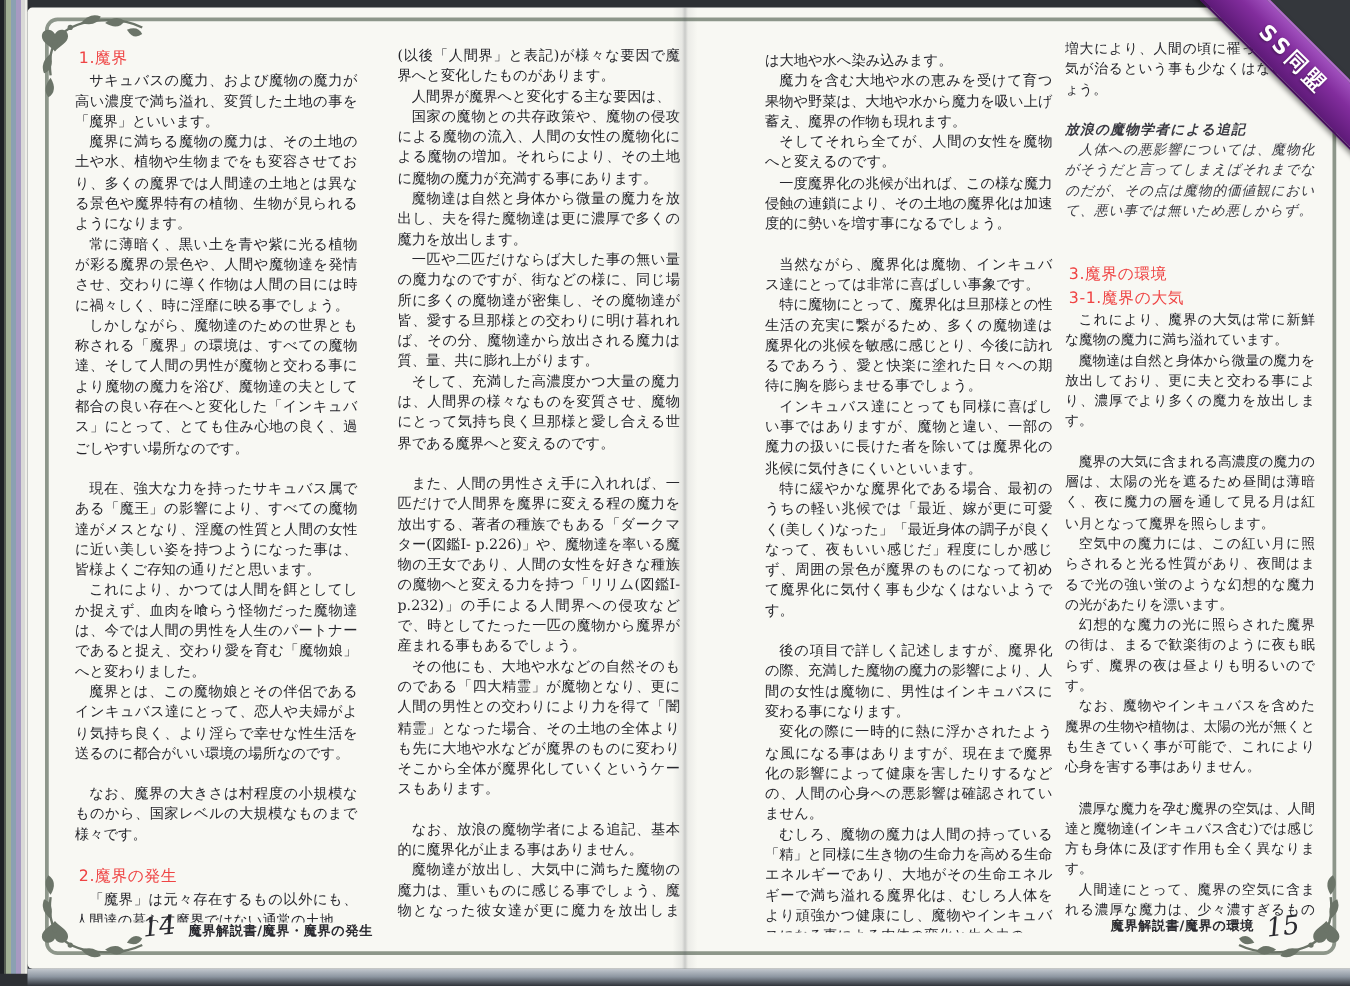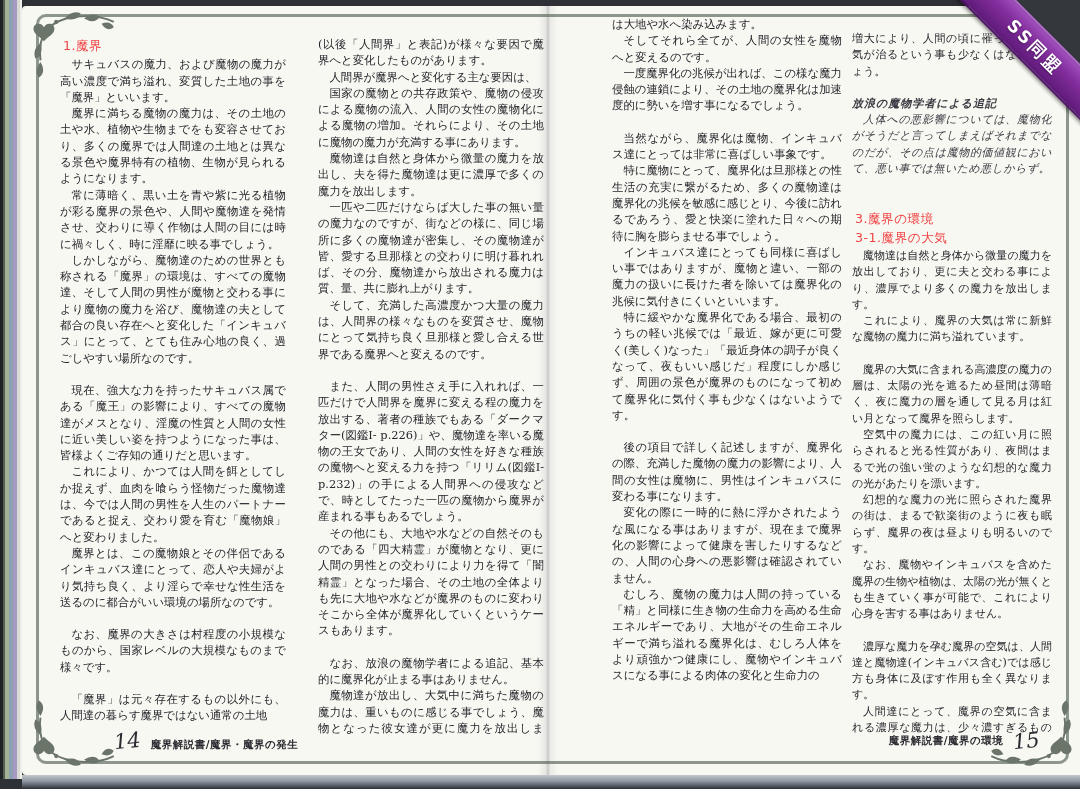--- a/index.html
+++ b/index.html
@@ -28,21 +28,21 @@
   .c-tl{left:8px;top:2px;}
   .c-bl{left:8px;bottom:5px;transform:scaleY(-1);}
   .c-br{right:5px;bottom:5px;transform:scale(-1,-1);}
   .c-tr{right:5px;top:2px;transform:scaleX(-1);}
 
   
   .col{position:absolute;z-index:3;color:#26262c;font-size:11.4px;line-height:16.3px;
        text-align:justify;word-break:break-all;overflow:hidden;}
   .col-1{left:38px;top:30px;width:226px;height:702px;}
   .col-2{left:268px;top:30px;width:226px;height:702px;margin-left:28px;}
-  .col-3{left:590px;top:10px;width:230px;height:706px;}
+  .col-3{left:590px;top:34px;width:230px;height:706px;}
   .col-4{left:830px;top:25px;width:200px;height:706px;font-size:11px;}
 
   .para{margin:0;text-indent:1em;}
   .noind{text-indent:0;}
   .sec-h{margin:2px 0 2px 3px;font-size:12.6px;font-weight:normal;letter-spacing:.5px;
          font-family:"DejaVu Sans","Liberation Sans",sans-serif;color:#ef4444;}
   .gap{height:16px;}
   .note-h{margin:0;font-weight:bold;font-style:italic;color:#3a3a42;letter-spacing:1px;}
   .note-p{margin:0;font-style:italic;text-indent:1em;color:#3a3a42;letter-spacing:.5px;}
 
@@ -113,20 +113,21 @@
           <p class="para">魔界に満ちる魔物の魔力は、その土地の土や水、植物や生物までをも変容させており、多くの魔界では人間達の土地とは異なる景色や魔界特有の植物、生物が見られるようになります。</p>
           <p class="para">常に薄暗く、黒い土を青や紫に光る植物が彩る魔界の景色や、人間や魔物達を発情させ、交わりに導く作物は人間の目には時に禍々しく、時に淫靡に映る事でしょう。</p>
           <p class="para">しかしながら、魔物達のための世界とも称される「魔界」の環境は、すべての魔物達、そして人間の男性が魔物と交わる事により魔物の魔力を浴び、魔物達の夫として都合の良い存在へと変化した「インキュバス」にとって、とても住み心地の良く、過ごしやすい場所なのです。</p>
           <div class="gap"></div>
           <p class="para">現在、強大な力を持ったサキュバス属である「魔王」の影響により、すべての魔物達がメスとなり、淫魔の性質と人間の女性に近い美しい姿を持つようになった事は、皆様よくご存知の通りだと思います。</p>
           <p class="para">これにより、かつては人間を餌としてしか捉えず、血肉を喰らう怪物だった魔物達は、今では人間の男性を人生のパートナーであると捉え、交わり愛を育む「魔物娘」へと変わりました。</p>
           <p class="para">魔界とは、この魔物娘とその伴侶であるインキュバス達にとって、恋人や夫婦がより気持ち良く、より淫らで幸せな性生活を送るのに都合がいい環境の場所なのです。</p>
           <div class="gap"></div>
           <p class="para">なお、魔界の大きさは村程度の小規模なものから、国家レベルの大規模なものまで様々です。</p>
           <div class="gap"></div>
+          <h2 class="sec-h">2.魔界の発生</h2>
           <p class="para">「魔界」は元々存在するもの以外にも、人間達の暮らす魔界ではない通常の土地</p>
         </div>
       <div class="col col-2">
           <p class="para noind">(以後「人間界」と表記)が様々な要因で魔界へと変化したものがあります。</p>
           <p class="para">人間界が魔界へと変化する主な要因は、</p>
           <p class="para">国家の魔物との共存政策や、魔物の侵攻による魔物の流入、人間の女性の魔物化による魔物の増加。それらにより、その土地に魔物の魔力が充満する事にあります。</p>
           <p class="para">魔物達は自然と身体から微量の魔力を放出し、夫を得た魔物達は更に濃厚で多くの魔力を放出します。</p>
           <p class="para">一匹や二匹だけならば大した事の無い量の魔力なのですが、街などの様に、同じ場所に多くの魔物達が密集し、その魔物達が皆、愛する旦那様との交わりに明け暮れれば、その分、魔物達から放出される魔力は質、量、共に膨れ上がります。</p>
           <p class="para">そして、充満した高濃度かつ大量の魔力は、人間界の様々なものを変質させ、魔物にとって気持ち良く旦那様と愛し合える世界である魔界へと変えるのです。</p>
           <div class="gap"></div>
@@ -139,20 +140,21 @@
         </div>
       <div class="footer footer-left">
         <span class="pagenum">14</span>
         <span class="foottext">魔界解説書/魔界・魔界の発生</span>
       </div>
     </div>
 
     <div>
       <div class="col col-3">
           <p class="para noind">は大地や水へ染み込みます。</p>
+          <p class="para">魔力を含む大地や水の恵みを受けて育つ果物や野菜は、大地や水から魔力を吸い上げ蓄え、魔界の作物も現れます。</p>
           <p class="para">そしてそれら全てが、人間の女性を魔物へと変えるのです。</p>
           <p class="para">一度魔界化の兆候が出れば、この様な魔力侵蝕の連鎖により、その土地の魔界化は加速度的に勢いを増す事になるでしょう。</p>
           <div class="gap"></div>
           <p class="para">当然ながら、魔界化は魔物、インキュバス達にとっては非常に喜ばしい事象です。</p>
           <p class="para">特に魔物にとって、魔界化は旦那様との性生活の充実に繋がるため、多くの魔物達は魔界化の兆候を敏感に感じとり、今後に訪れるであろう、愛と快楽に塗れた日々への期待に胸を膨らませる事でしょう。</p>
           <p class="para">インキュバス達にとっても同様に喜ばしい事ではありますが、魔物と違い、一部の魔力の扱いに長けた者を除いては魔界化の兆候に気付きにくいといいます。</p>
           <p class="para">特に緩やかな魔界化である場合、最初のうちの軽い兆候では「最近、嫁が更に可愛く(美しく)なった」「最近身体の調子が良くなって、夜もいい感じだ」程度にしか感じず、周囲の景色が魔界のものになって初めて魔界化に気付く事も少なくはないようです。</p>
           <div class="gap"></div>
           <p class="para">後の項目で詳しく記述しますが、魔界化の際、充満した魔物の魔力の影響により、人間の女性は魔物に、男性はインキュバスに変わる事になります。</p>
           <p class="para">変化の際に一時的に熱に浮かされたような風になる事はありますが、現在まで魔界化の影響によって健康を害したりするなどの、人間の心身への悪影響は確認されていません。</p>
@@ -160,22 +162,22 @@
         </div>
       <div class="col col-4">
           <p class="para noind">増大により、人間の頃に罹っていた病気が治るという事も少なくはないでしょう。</p>
           <div class="gap"></div>
           <p class="note-h">放浪の魔物学者による追記</p>
           <p class="note-p">人体への悪影響については、魔物化がそうだと言ってしまえばそれまでなのだが、その点は魔物的価値観において、悪い事では無いため悪しからず。</p>
           <div class="gap"></div>
           <div class="gap"></div>
           <h2 class="sec-h">3.魔界の環境</h2>
           <h2 class="sec-h">3-1.魔界の大気</h2>
+          <p class="para">これにより、魔界の大気は常に新鮮な魔物の魔力に満ち溢れています。</p>
           <p class="para">魔物達は自然と身体から微量の魔力を放出しており、更に夫と交わる事により、濃厚でより多くの魔力を放出します。</p>
-          <p class="para">これにより、魔界の大気は常に新鮮な魔物の魔力に満ち溢れています。</p>
           <div class="gap"></div>
           <p class="para">魔界の大気に含まれる高濃度の魔力の層は、太陽の光を遮るため昼間は薄暗く、夜に魔力の層を通して見る月は紅い月となって魔界を照らします。</p>
           <p class="para">空気中の魔力には、この紅い月に照らされると光る性質があり、夜間はまるで光の強い蛍のような幻想的な魔力の光があたりを漂います。</p>
           <p class="para">幻想的な魔力の光に照らされた魔界の街は、まるで歓楽街のように夜も眠らず、魔界の夜は昼よりも明るいのです。</p>
           <p class="para">なお、魔物やインキュバスを含めた魔界の生物や植物は、太陽の光が無くとも生きていく事が可能で、これにより心身を害する事はありません。</p>
           <div class="gap"></div>
           <p class="para">濃厚な魔力を孕む魔界の空気は、人間達と魔物達(インキュバス含む)では感じ方も身体に及ぼす作用も全く異なります。</p>
           <p class="para">人間達にとって、魔界の空気に含まれる濃厚な魔力は、少々濃すぎるものであり、魔界の空気は淀み、重いものに感じる事でしょう。</p>
         </div>
       <div class="footer footer-right">

